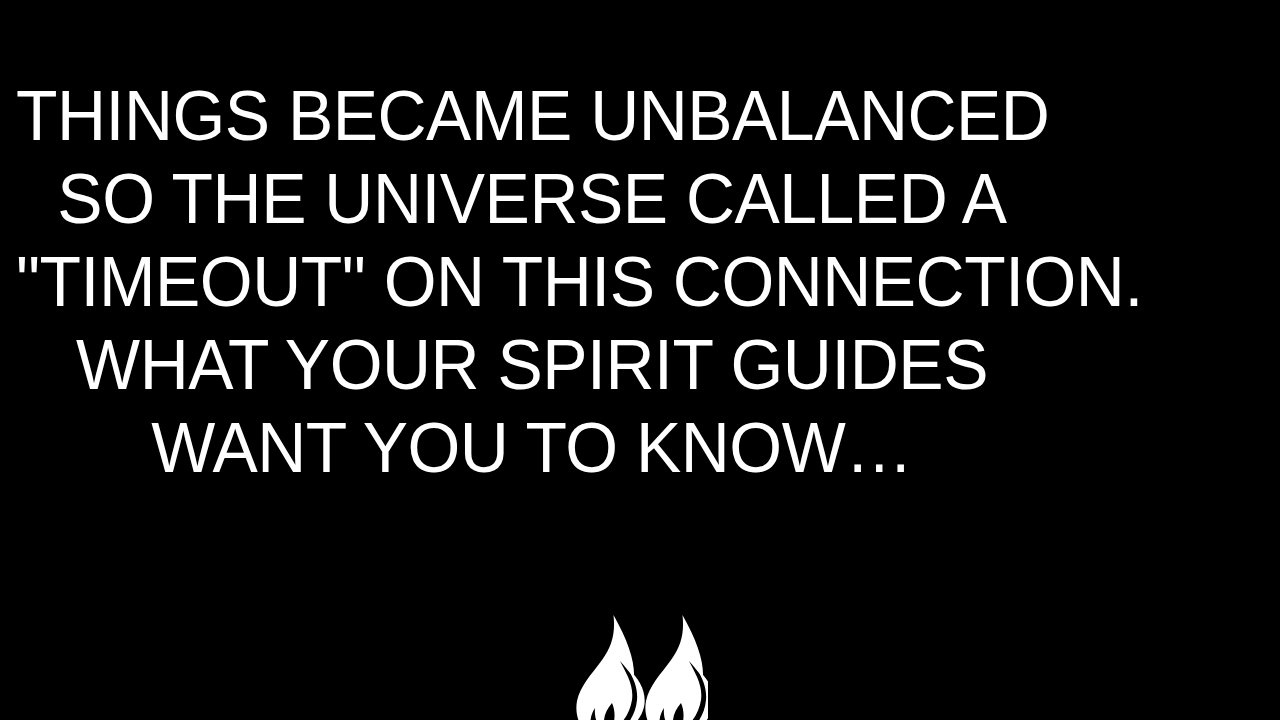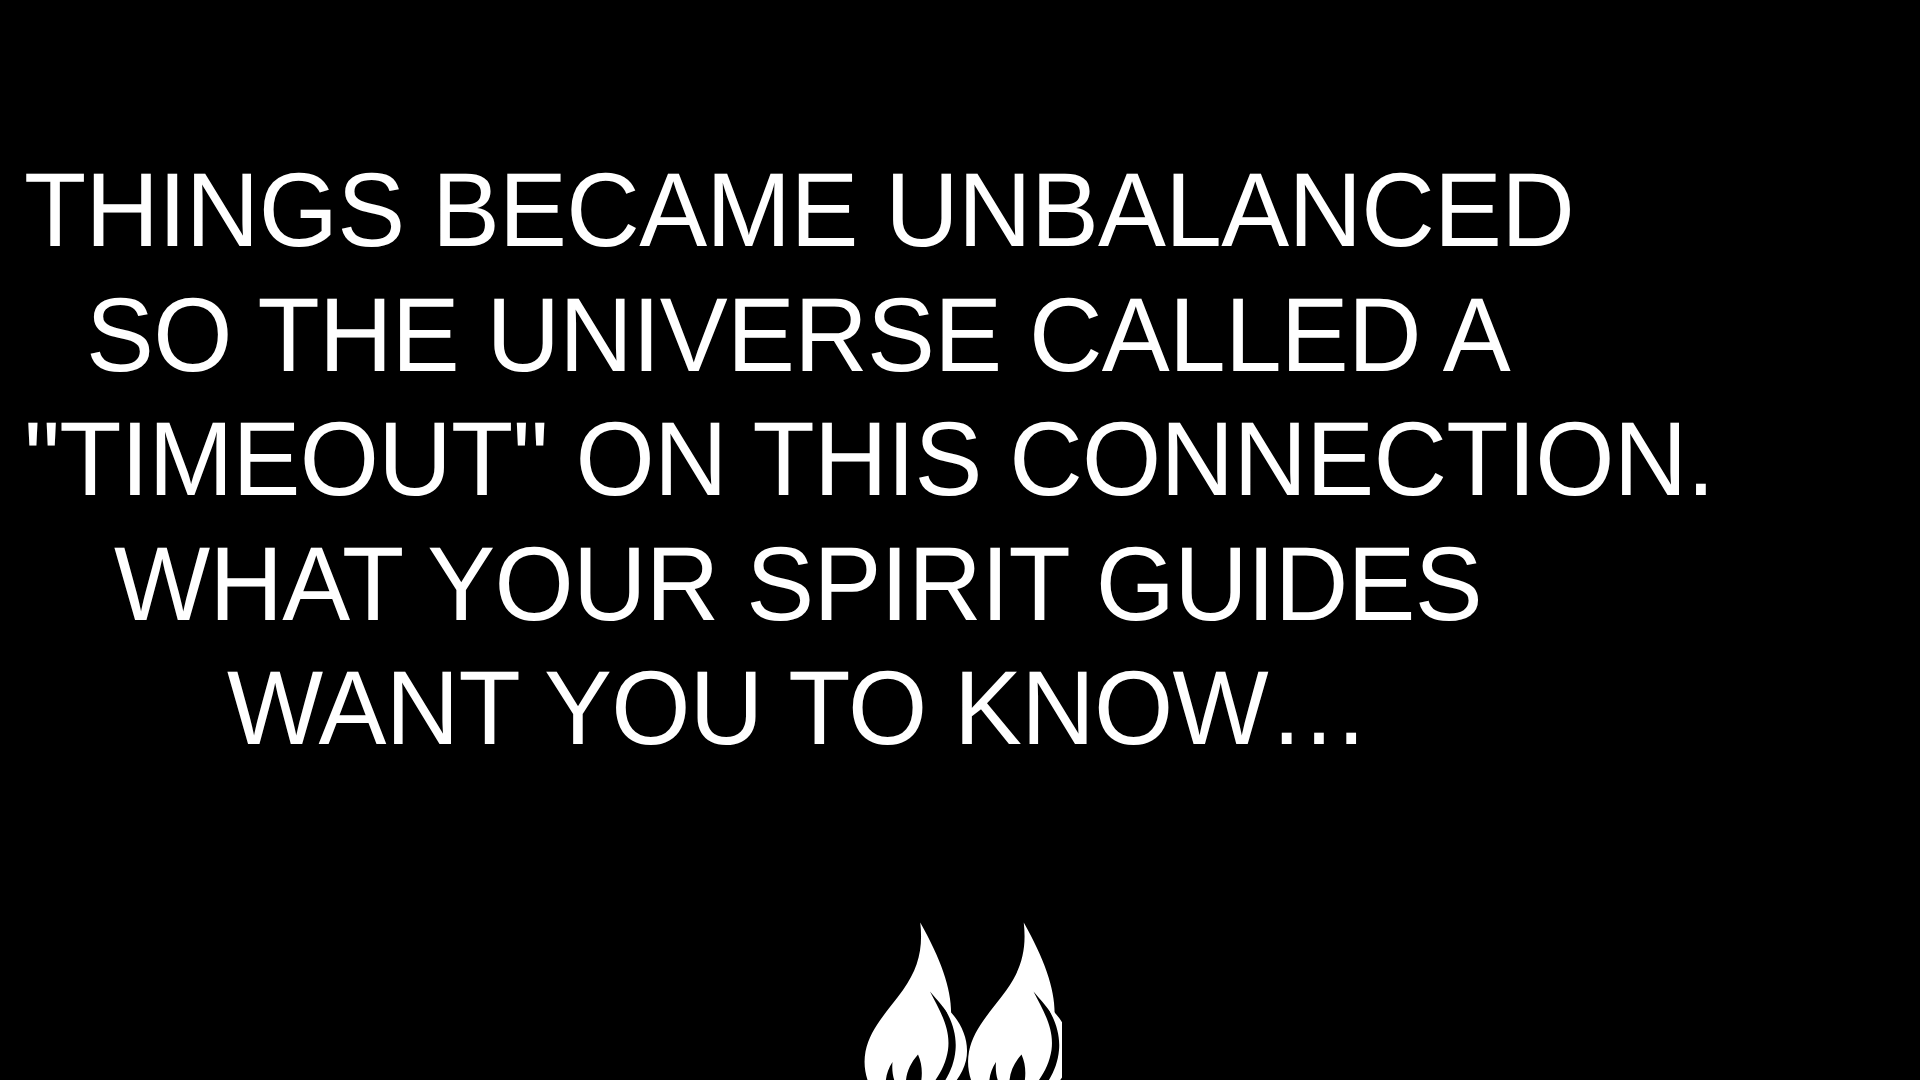--- a/index.html
+++ b/index.html
@@ -22,21 +22,21 @@
     background: #000000;
     overflow: hidden;
   }
 
   
   #caption-block {
     position: absolute;
     left: 0;
     top: 0;
     width: 1064px;
-    padding-top: 99px;
+    padding-top: 75px;
     box-sizing: border-box;
     text-align: center;
     -webkit-font-smoothing: antialiased;
   }
 
   .caption-line {
     display: block;
     width: 100%;
     color: #FFFFFF;
     font-family: "Liberation Sans", "DejaVu Sans", sans-serif;

